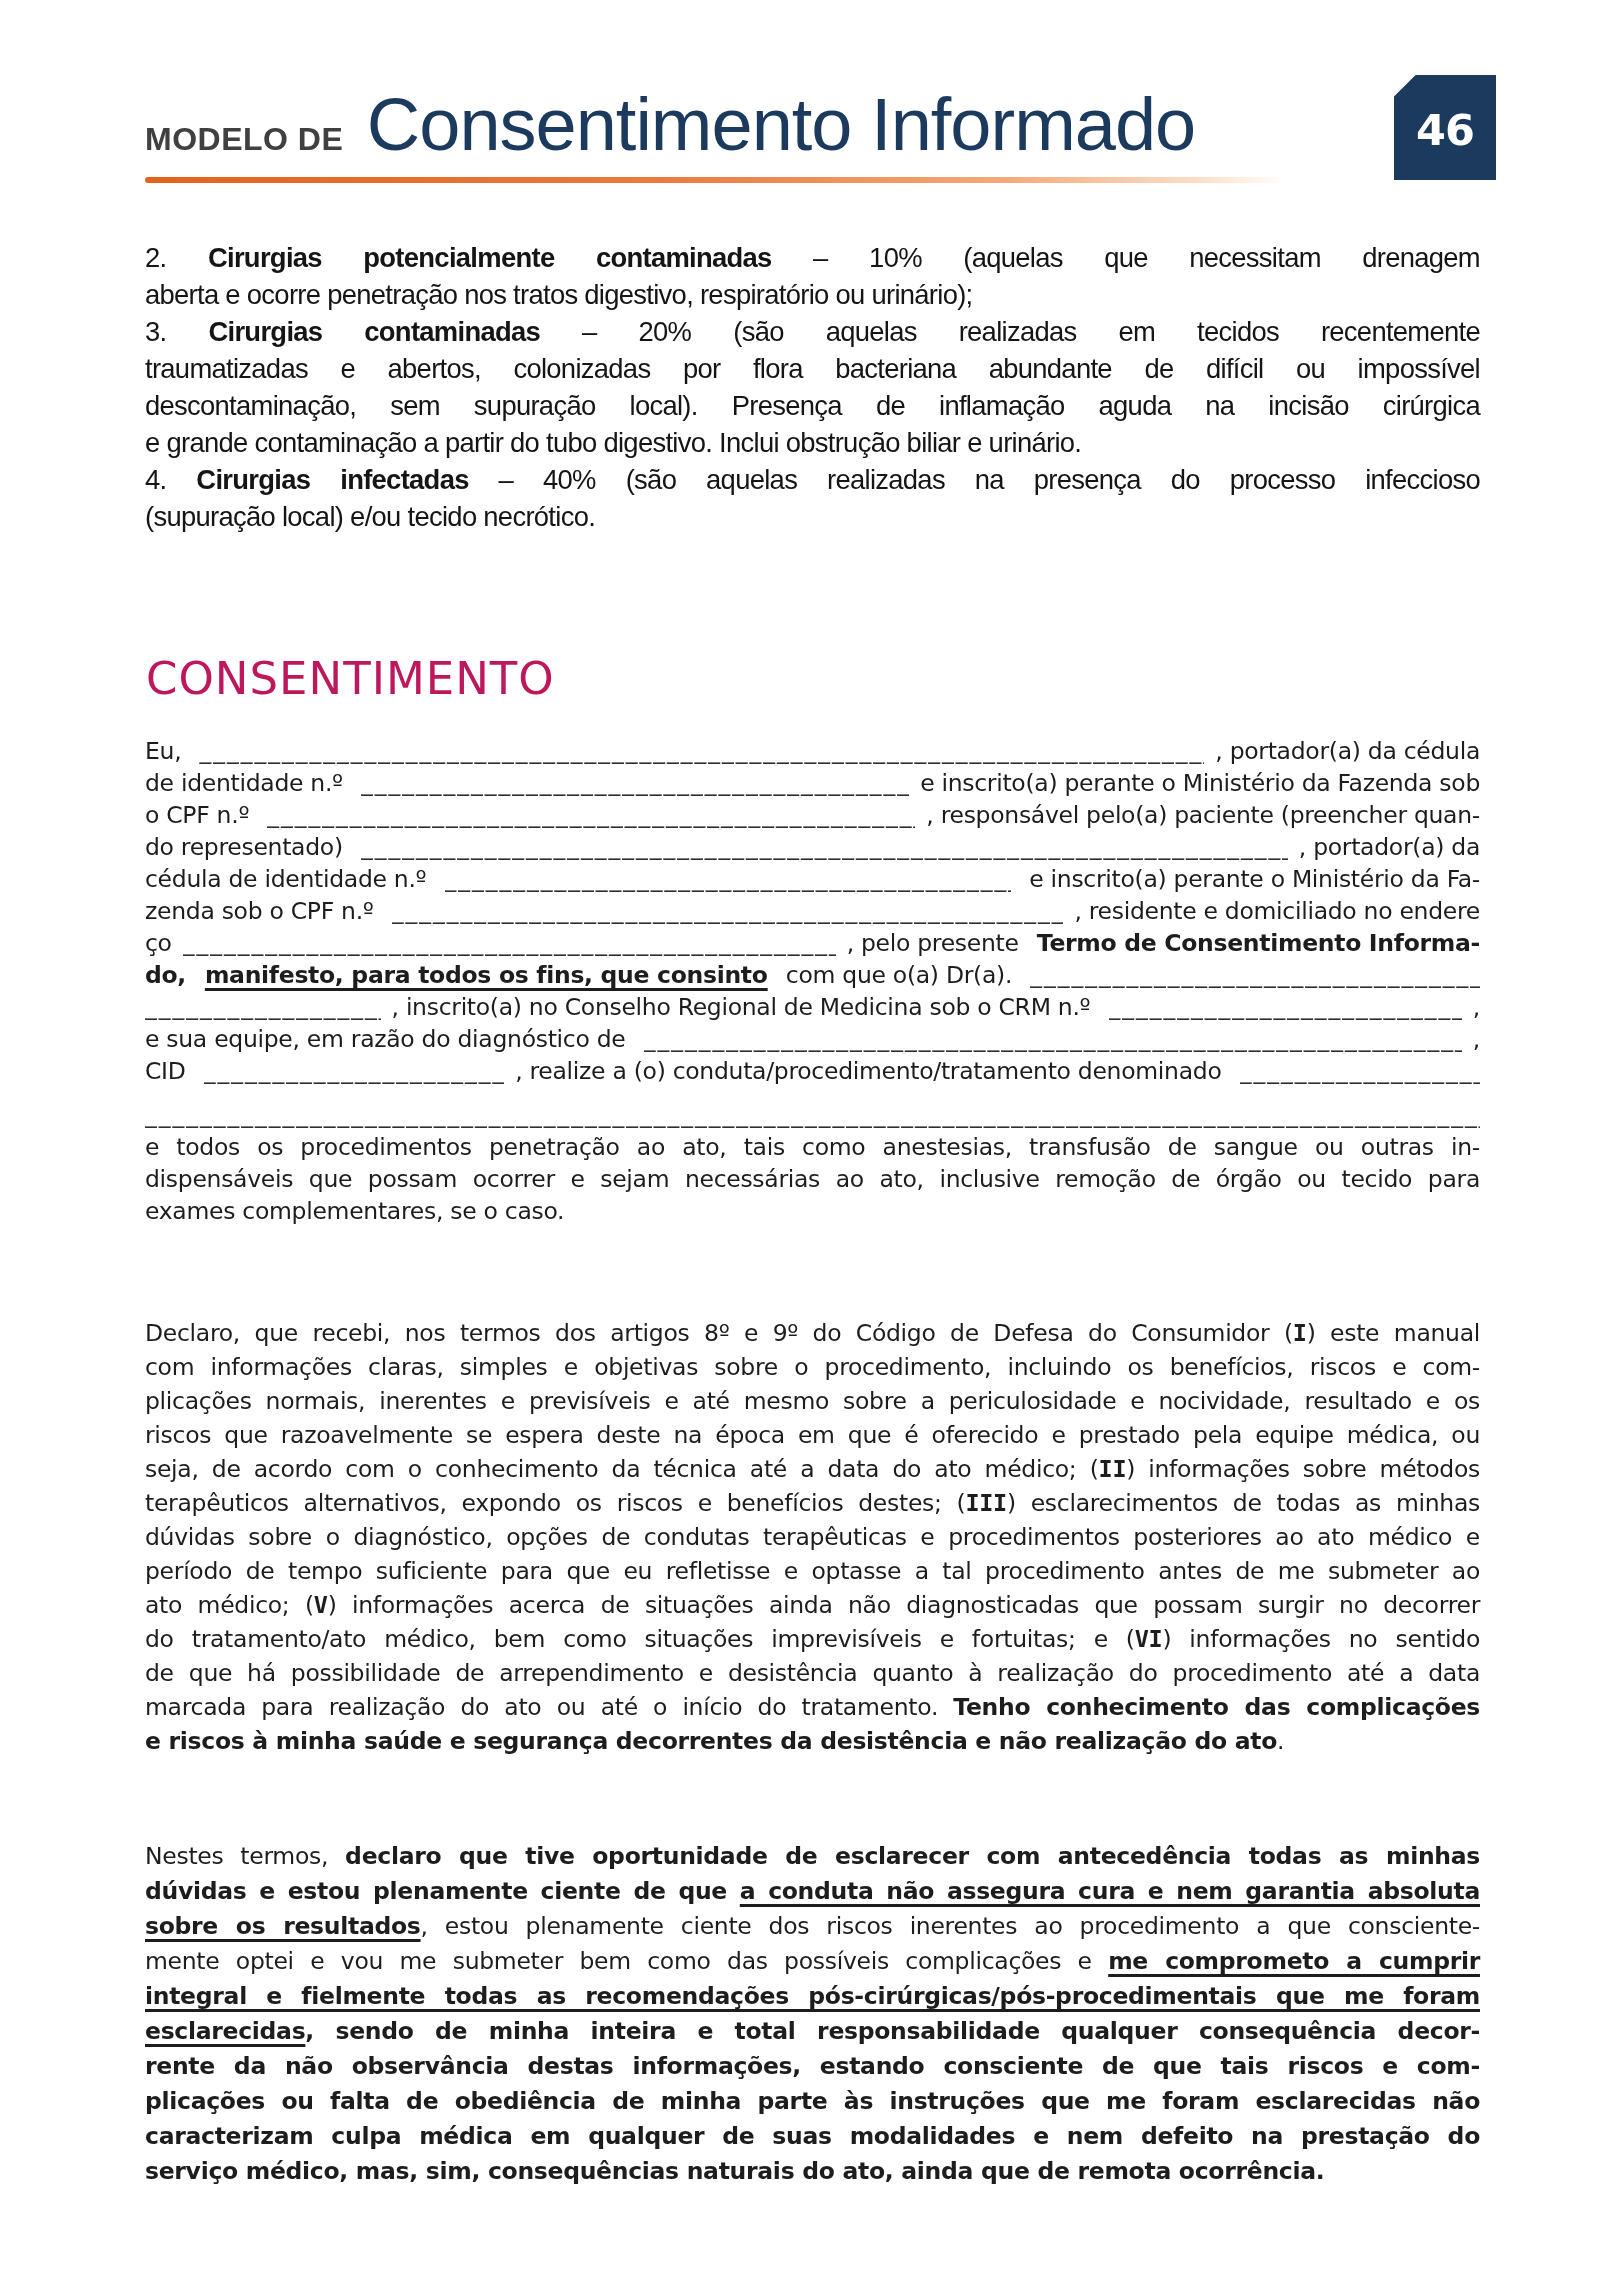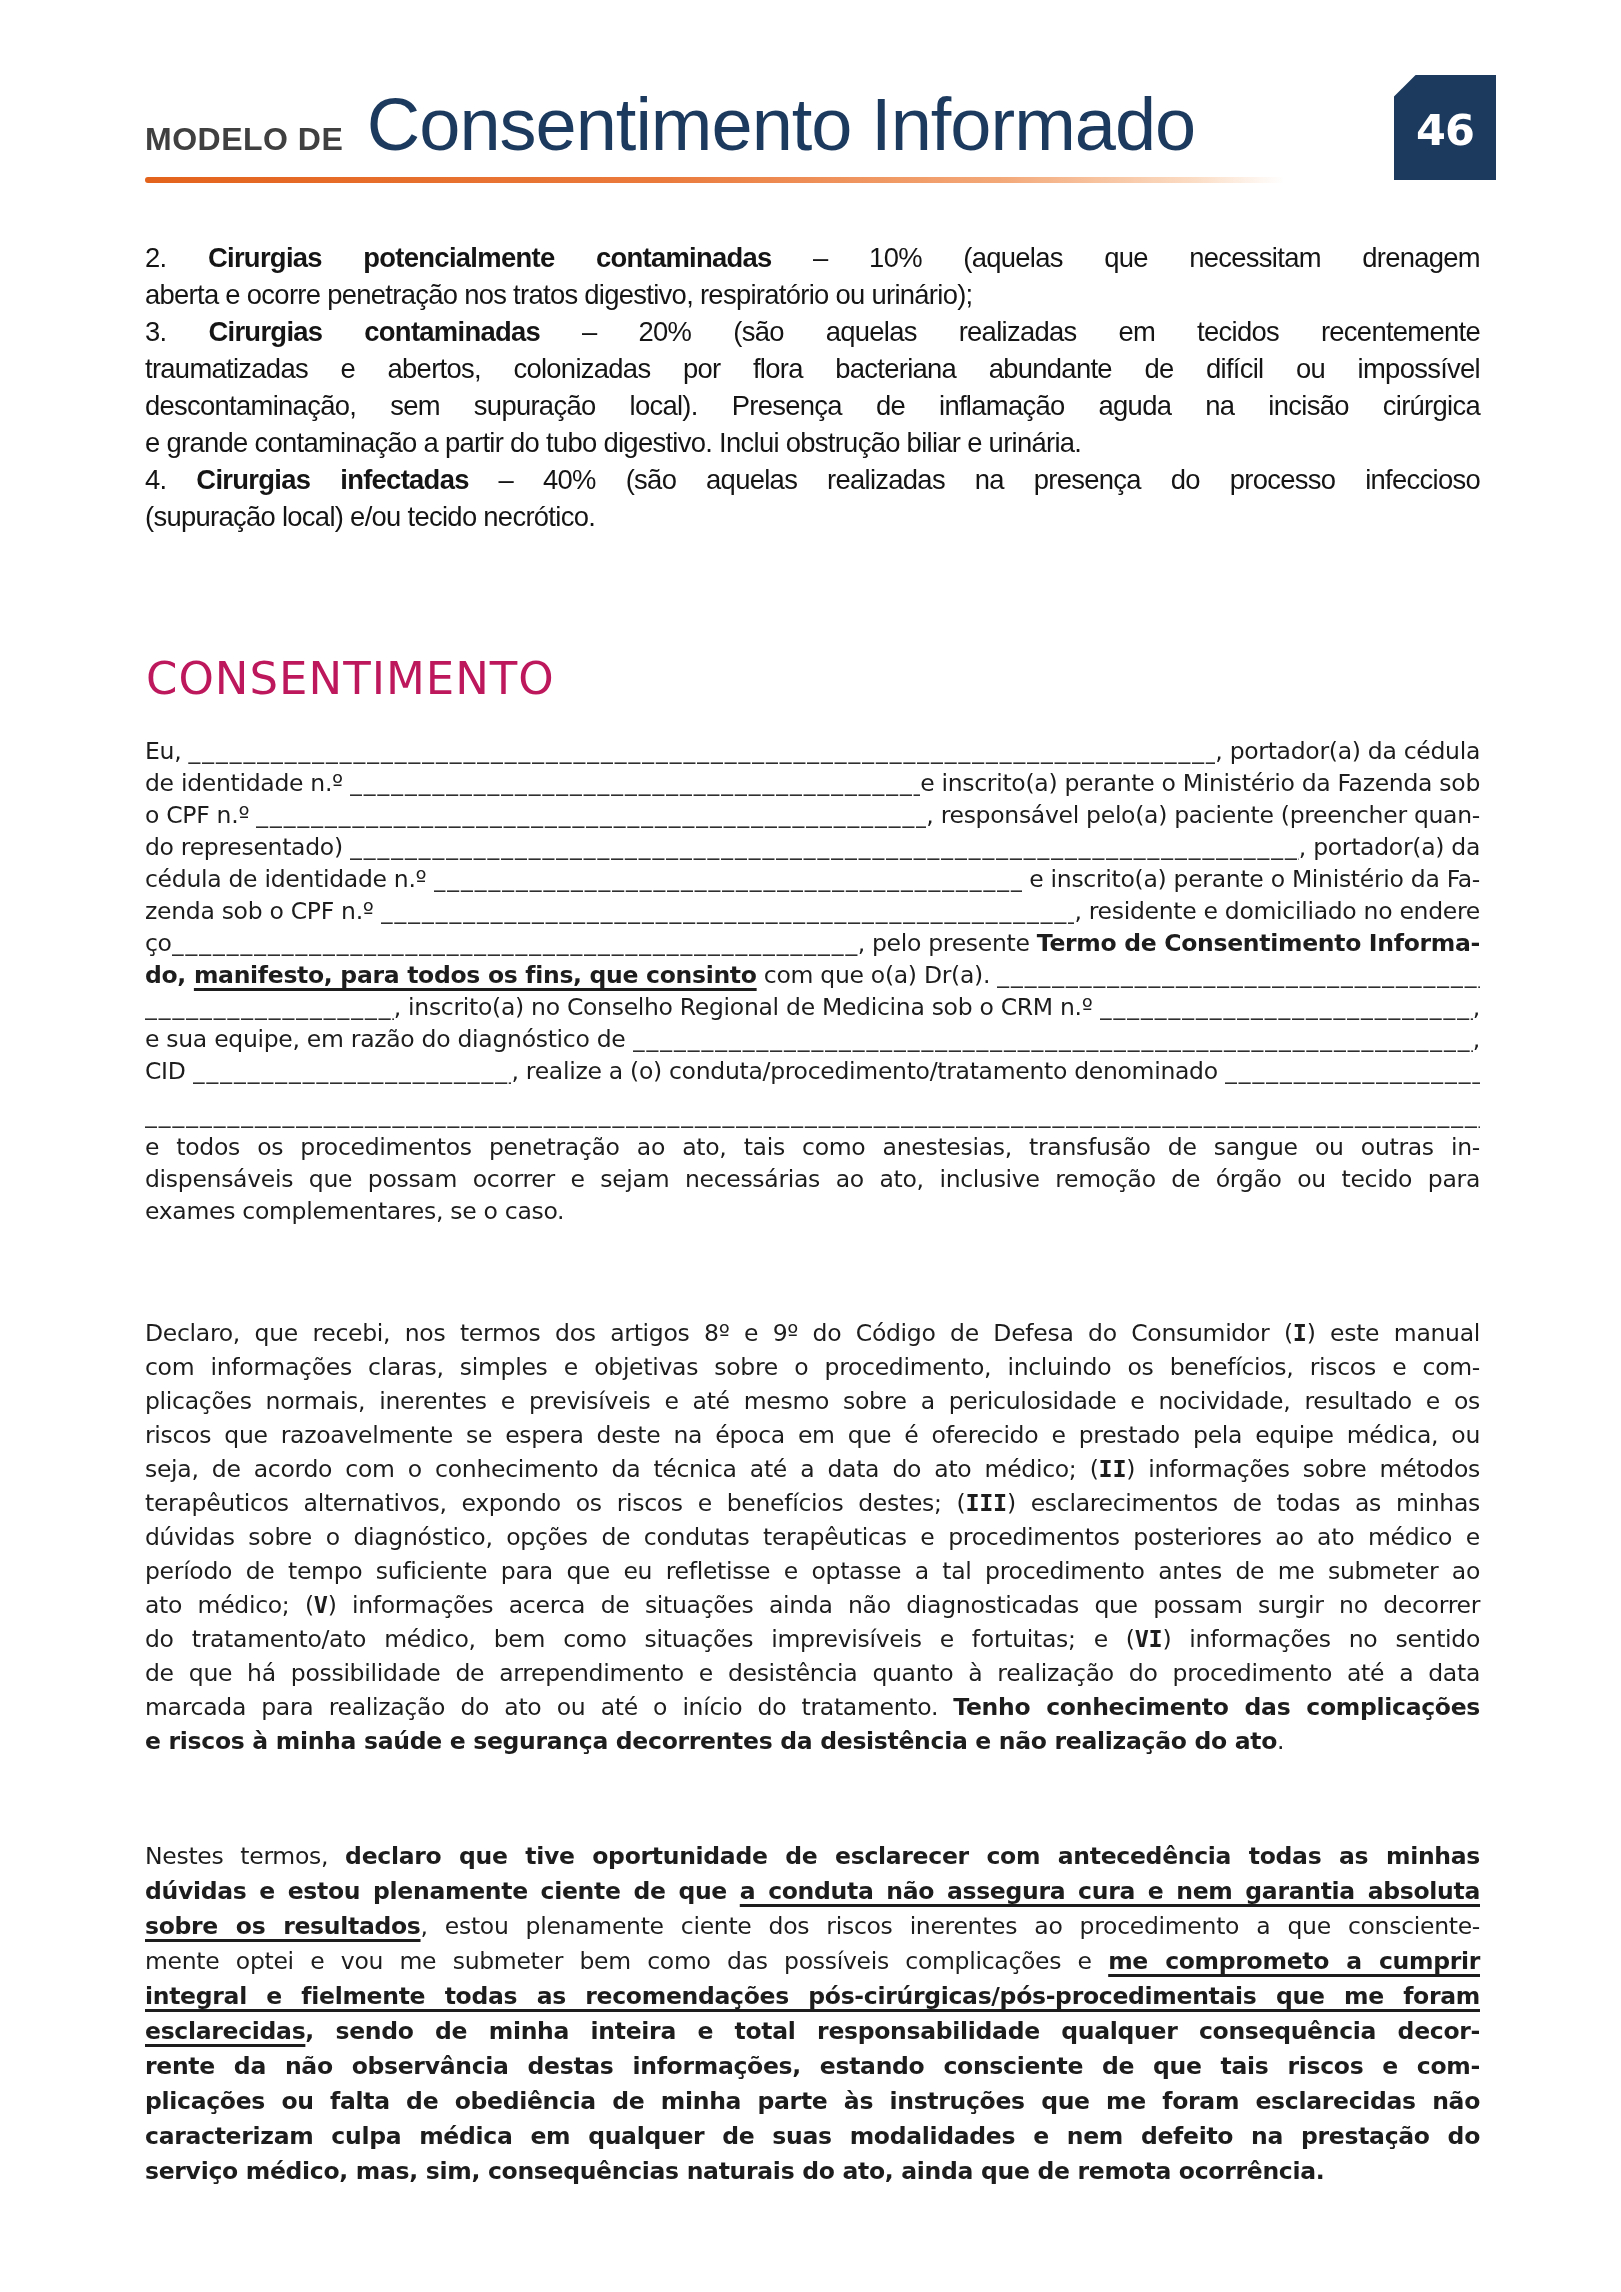--- a/index.html
+++ b/index.html
@@ -58,21 +58,21 @@
     font-family:"Liberation Sans",sans-serif;
     font-size:27.4px;letter-spacing:-0.7px;color:#151515;
   }
   .consent{top:735px;line-height:32px;}
   .declaro{top:1316px;line-height:34px;}
   .nestes{top:1839px;line-height:35px;}
 
   .line{text-align:justify;text-align-last:justify;}
   .line.end{text-align-last:left;}
   .line.gap{margin-top:11.8px;}
-  .flexline{display:flex;align-items:flex-start;}
+  .flexline{display:flex;align-items:flex-start;gap:11px;}
   .flexline span{white-space:pre;}
   .blank{
     flex:1 1 0;overflow:hidden;white-space:pre;
     letter-spacing:2px;color:#2e2e2e;
   }
   .b{font-weight:bold;}
   .u{text-decoration:underline;text-decoration-thickness:2.5px;text-underline-offset:4.9px;}
   .m{font-family:"DejaVu Sans Mono",monospace;}
 </style>
 </head>
@@ -90,21 +90,21 @@
   </div>
 
   <div class="rule"></div>
 
   <div class="doc intro">
       <div class="line"><span class="">2. </span><span class="b">Cirurgias potencialmente contaminadas</span><span class=""> – 10% (aquelas que necessitam drenagem</span></div>
       <div class="line end"><span class="">aberta e ocorre penetração nos tratos digestivo, respiratório ou urinário);</span></div>
       <div class="line"><span class="">3. </span><span class="b">Cirurgias contaminadas</span><span class=""> – 20% (são aquelas realizadas em tecidos recentemente</span></div>
       <div class="line"><span class="">traumatizadas e abertos, colonizadas por flora bacteriana abundante de difícil ou impossível</span></div>
       <div class="line"><span class="">descontaminação, sem supuração local). Presença de inflamação aguda na incisão cirúrgica</span></div>
-      <div class="line end"><span class="">e grande contaminação a partir do tubo digestivo. Inclui obstrução biliar e urinária.</span></div>
+      <div class="line end"><span class="">e grande contaminação a partir do tubo digestivo. Inclui obstrução biliar e urinário.</span></div>
       <div class="line"><span class="">4. </span><span class="b">Cirurgias infectadas</span><span class=""> – 40% (são aquelas realizadas na presença do processo infeccioso</span></div>
       <div class="line end"><span class="">(supuração local) e/ou tecido necrótico.</span></div>
     </div>
 
   <h2 class="section-heading">CONSENTIMENTO</h2>
 
   <div class="doc consent">
       <div class="line flexline">
         <span class="">Eu, </span>
         <span class="blank" style="flex-grow: 1;">________________________________________________________________________________________________________________________________________________________________</span>

